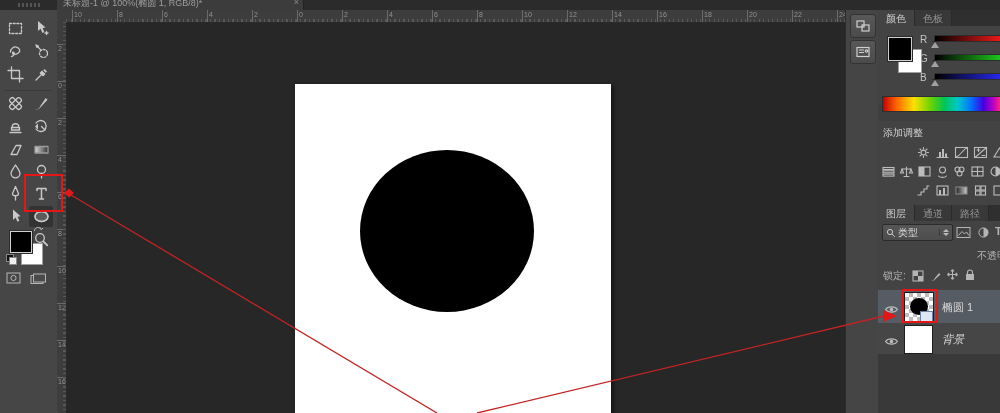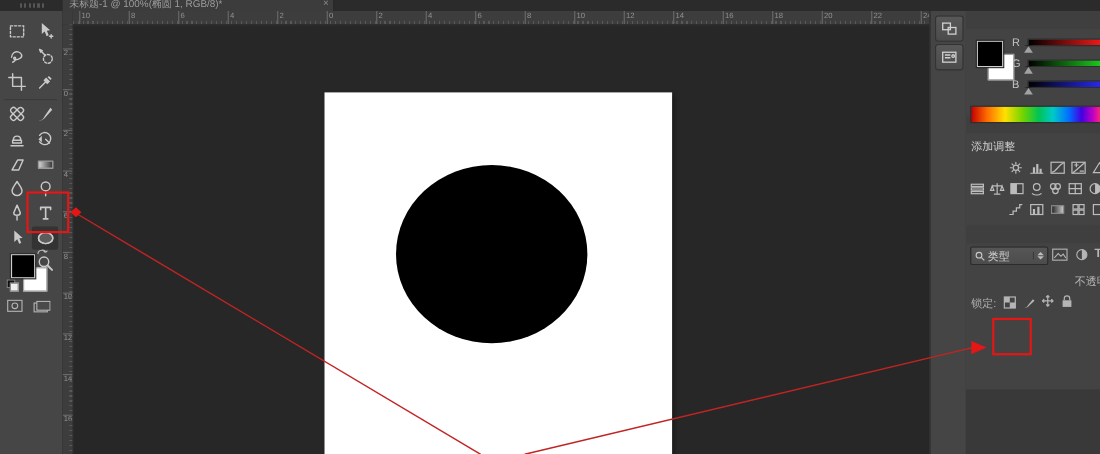--- a/index.html
+++ b/index.html
@@ -352,20 +352,24 @@
         <rect x="2" y="2.5" width="12" height="9"></rect>
         <path d="M4 5 h5 M4 7.5 h5"></path>
         <circle cx="11.5" cy="6" r="1.2"></circle>
       </svg>
   </div>
 </div>
 
 <div id="panels" class="abs">
 
   <div class="panel" style="top:0;height:95px">
+    <div class="tabbar">
+      <div class="tab active">颜色</div>
+      <div class="tab">色板</div>
+    </div>
     <div class="pbody">
       <div class="abs" style="left:10px;top:11px;width:22px;height:22px;background:#000;border:1px solid #cfcfcf;outline:1px solid #2b2b2b;z-index:2"></div>
       <div class="abs" style="left:20px;top:23px;width:22px;height:22px;background:#fff;border:1px solid #9f9f9f;z-index:1"></div>
 
       <div class="cslider" style="top:7px">
         <span class="lbl">R</span>
         <span class="bar" style="background:linear-gradient(90deg,#000,#ff1a1a)"></span>
         <span class="thumb"></span>
       </div>
       <div class="cslider" style="top:26px">
@@ -496,20 +500,25 @@
         <span class="aicon">
             <svg width="15" height="13">
               <rect x="2" y="2" width="11" height="9"></rect>
             </svg>
           </span>
       </div>
     </div>
   </div>
 
   <div class="panel" style="top:195px;height:208px">
+    <div class="tabbar">
+      <div class="tab active">图层</div>
+      <div class="tab">通道</div>
+      <div class="tab">路径</div>
+    </div>
     <div class="pbody">
 
       <div class="dd" style="left:4px;top:3px;width:66px;height:15px;padding-left:3px">
         <svg width="10" height="10" style="stroke:#c9c9c9;fill:none">
             <circle cx="4" cy="4" r="2.6"></circle>
             <path d="M6 6 L8.8 8.8"></path>
           </svg>
         <span style="margin-left:2px">类型</span>
         <span class="arrows">
             <i class="up"></i>
@@ -537,21 +546,40 @@
             <path class="f" d="M1 11 C3.5 10.3 4 9.7 4.7 8.2 L9 3 L10.5 4.5 L5.5 9 C4.5 10.4 3.5 10.7 1 11 Z"></path>
           </svg></span>
       <span class="abs lockicons" style="left:68px;top:46px"><svg width="13" height="13">
             <path d="M6.5 1.5 V11.5 M1.5 6.5 H11.5 M6.5 1.5 l-1.5 1.8 M6.5 1.5 l1.5 1.8 M6.5 11.5 l-1.5 -1.8 M6.5 11.5 l1.5 -1.8 M1.5 6.5 l1.8 -1.5 M1.5 6.5 l1.8 1.5 M11.5 6.5 l-1.8 -1.5 M11.5 6.5 l-1.8 1.5"></path>
           </svg></span>
       <span class="abs lockicons" style="left:86px;top:46px"><svg width="12" height="13">
             <rect x="2" y="6" width="8" height="6" class="f"></rect>
             <path d="M3.5 6 V4.5 a2.5 2.5 0 0 1 5 0 V6"></path>
           </svg></span>
 
-
+      <div class="layer-row" style="top:69px;height:33px;background:#565c63">
+        <span class="eye" style="top:11px"><svg width="15" height="11">
+              <path d="M1.5 5.5 C4 2 11 2 13.5 5.5 C11 9 4 9 1.5 5.5 Z"></path>
+              <circle cx="7.5" cy="5.5" r="1.8" fill="#bdbdbd" stroke="none"></circle>
+            </svg></span>
+        <span class="thumb checker" style="width:28px;height:28px">
+          <span class="abs" style="left:5px;top:5px;width:18px;height:17px;background:#000;border-radius:50%"></span>
+          <span class="abs" style="left:15px;top:18px;width:11px;height:9px;background:#dde6f2;border:1px solid #6d84a8"></span>
+        </span>
+        <span class="lname" style="top:10px">椭圆 1</span>
+      </div>
+
+      <div class="layer-row" style="top:102px;height:31px;background:#464646">
+        <span class="eye" style="top:10px"><svg width="15" height="11">
+              <path d="M1.5 5.5 C4 2 11 2 13.5 5.5 C11 9 4 9 1.5 5.5 Z"></path>
+              <circle cx="7.5" cy="5.5" r="1.8" fill="#bdbdbd" stroke="none"></circle>
+            </svg></span>
+        <span class="thumb" style="width:27px;height:27px;background:#fff"></span>
+        <span class="lname" style="top:9px;font-style:italic">背景</span>
+      </div>
 
       <div class="abs" style="left:0;top:133px;width:122px;bottom:0;background:#393939"></div>
     </div>
   </div>
 </div>
 
 <svg id="overlay" class="abs" width="1000" height="413">
   <rect x="25" y="175" width="37" height="36" fill="none" stroke="#e51616" stroke-width="2"></rect>
   <polygon points="64,193 69,188.5 74,193 69,197.5" fill="#e51616"></polygon>
   <line x1="71" y1="195" x2="437" y2="413" stroke="#c22424" stroke-width="1.3"></line>

